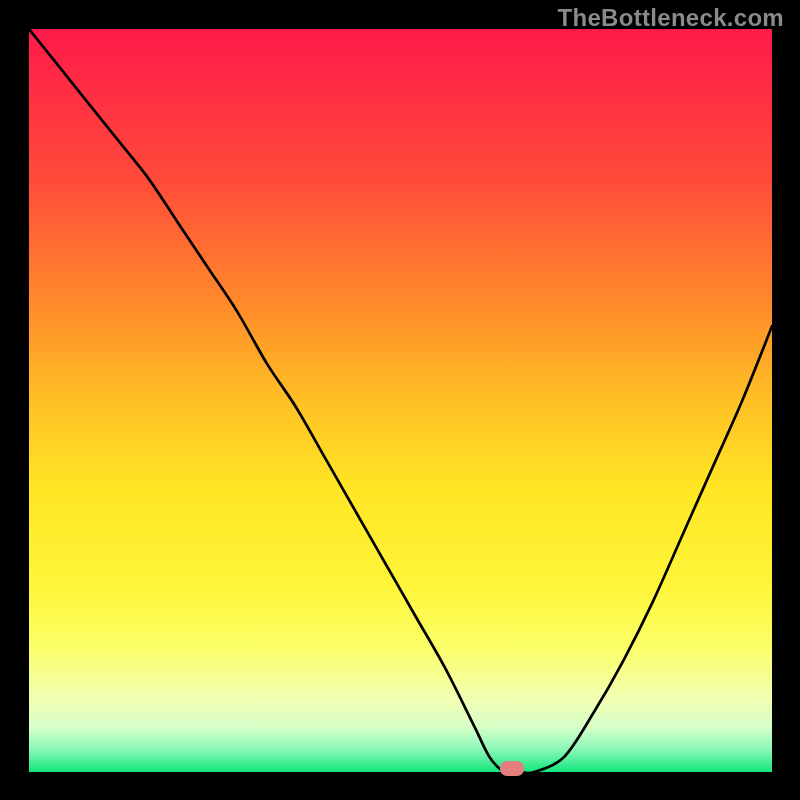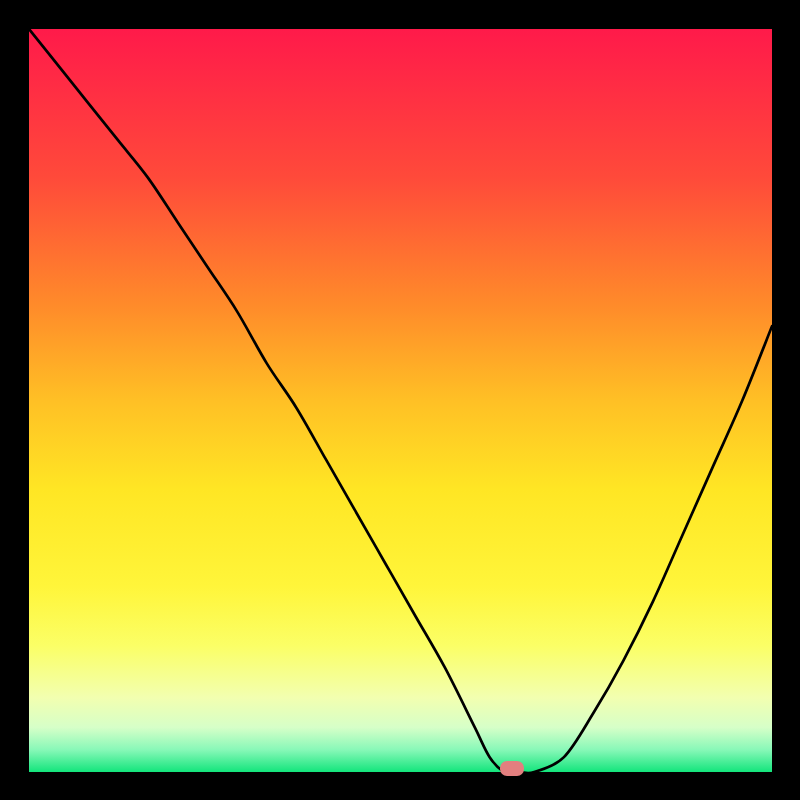--- a/index.html
+++ b/index.html
@@ -61,20 +61,21 @@
     width: 24px;
     height: 15px;
     border-radius: 7px;
     background: #e37f7f;
   }
 </style>
 </head>
 <body>
 
 <div class="stage">
+  <div class="watermark">TheBottleneck.com</div>
 
   <div class="plot-area"></div>
 
   <svg class="overlay" viewBox="0 0 743 743" preserveAspectRatio="none">
     <path d="M 0 0 C 4.953333333333333 6.191666666666663, 19.813333333333333 24.76666666666665, 29.72 37.14999999999998 C 39.626666666666665 49.5333333333333, 49.53333333333333 61.91666666666661, 59.44 74.29999999999995 C 69.34666666666666 86.6833333333333, 79.25333333333333 99.0666666666667, 89.16 111.45000000000005 C 99.06666666666666 123.83333333333339, 108.97333333333333 134.97833333333338, 118.88 148.60000000000002 C 128.78666666666666 162.22166666666666, 138.69333333333333 178.31999999999996, 148.6 193.17999999999995 C 158.50666666666666 208.03999999999994, 168.41333333333333 222.89999999999998, 178.32 237.76 C 188.22666666666666 252.62, 198.13333333333335 266.2416666666667, 208.04000000000002 282.34 C 217.9466666666667 298.4383333333333, 227.85333333333332 318.2516666666666, 237.76 334.34999999999997 C 247.66666666666666 350.4483333333333, 257.5733333333334 362.83166666666665, 267.48 378.93 C 277.38666666666666 395.02833333333336, 287.2933333333333 413.60333333333335, 297.2 430.94 C 307.1066666666667 448.27666666666664, 317.0133333333333 465.61333333333334, 326.92 482.95 C 336.8266666666667 500.28666666666663, 346.73333333333335 517.6233333333333, 356.64 534.96 C 366.5466666666666 552.2966666666667, 376.4533333333333 569.6333333333333, 386.36 586.97 C 396.2666666666667 604.3066666666667, 406.1733333333334 620.405, 416.08000000000004 638.98 C 425.9866666666667 657.5550000000001, 438.37 683.56, 445.8 698.42 C 453.23 713.28, 455.7066666666667 720.71, 460.66 728.14 C 465.61333333333334 735.5699999999999, 470.56666666666666 740.5233333333333, 475.52 743 C 480.4733333333333 745.4766666666667, 485.4266666666667 743, 490.38 743 C 495.3333333333333 743, 497.81 745.4766666666667, 505.24 743 C 512.6700000000001 740.5233333333333, 525.0533333333334 738.0466666666666, 534.96 728.14 C 544.8666666666667 718.2333333333333, 554.7733333333333 699.6583333333333, 564.68 683.56 C 574.5866666666666 667.4616666666666, 584.4933333333333 650.125, 594.4 631.55 C 604.3066666666666 612.9749999999999, 614.2133333333334 593.1616666666666, 624.12 572.11 C 634.0266666666666 551.0583333333334, 643.9333333333334 527.53, 653.84 505.24 C 663.7466666666667 482.95, 673.6533333333334 460.66, 683.5600000000001 438.37 C 693.4666666666667 416.08, 703.3733333333333 395.0283333333333, 713.28 371.5 C 723.1866666666666 347.9716666666667, 738.0466666666666 309.5833333333333, 743 297.2" fill="none" stroke="#000" stroke-width="2.7" stroke-linejoin="round" stroke-linecap="round" id="curvePath"></path>
   </svg>
 
   <div class="marker" id="marker" style="left: 499.95px; top: 761px;"></div>
 </div>
 

